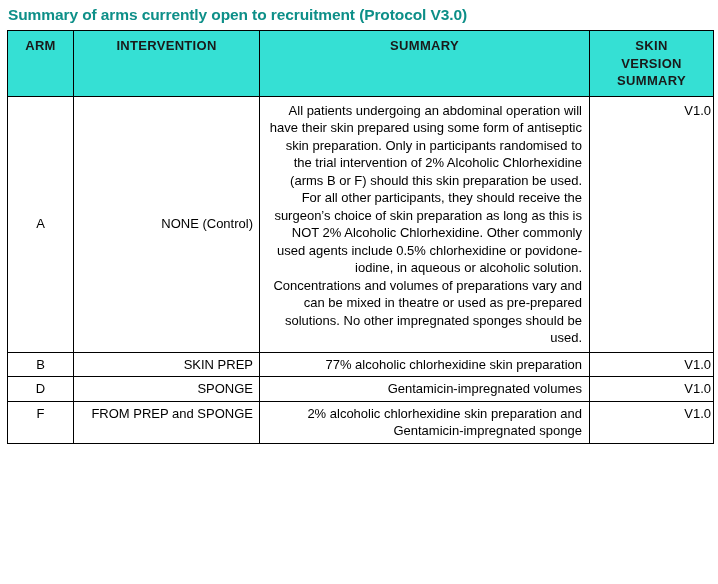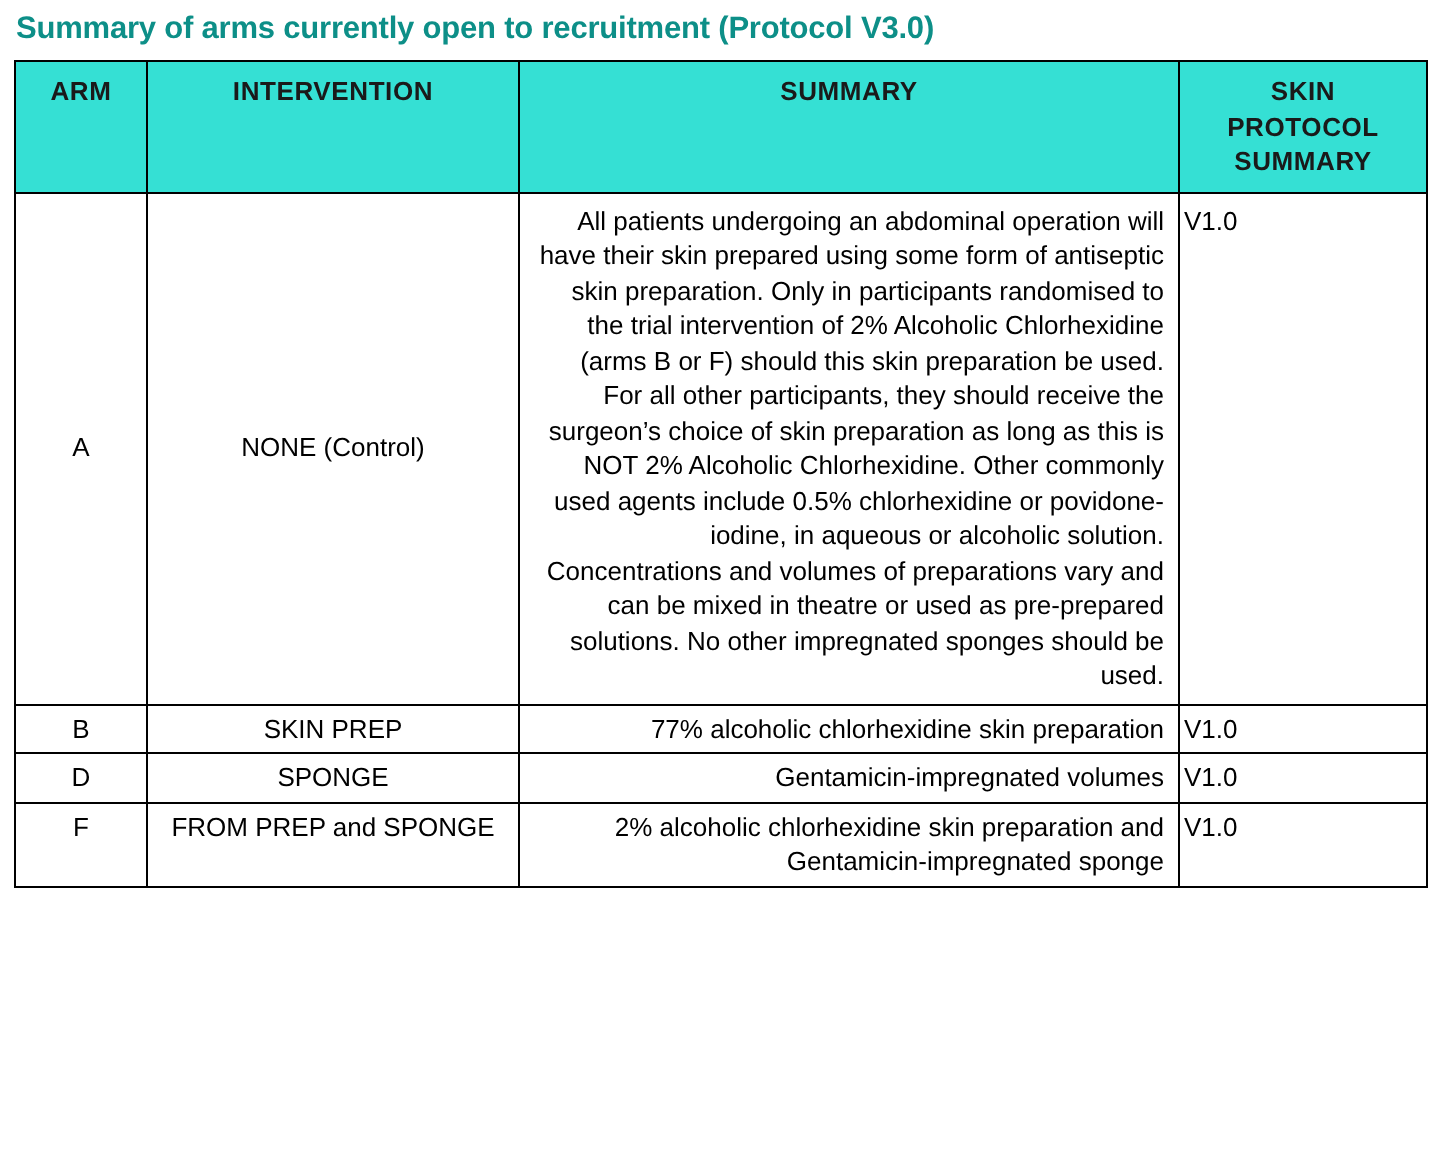--- a/index.html
+++ b/index.html
@@ -58,29 +58,29 @@
   col.c-int { width: 186px; }
   col.c-sum { width: 330px; }
   col.c-ver { width: 124px; }
 
   td.cell-arm {
     text-align: center;
     vertical-align: middle;
     padding: 3px 2px;
   }
   td.cell-int {
-    text-align: center;
+    text-align: right;
     padding: 3px 6px;
   }
   td.cell-sum {
     text-align: right;
     padding: 3px 7px;
   }
   td.cell-ver {
-    text-align: left;
+    text-align: right;
     padding: 3px 2px;
   }
   tr.row-a td {
     vertical-align: middle;
   }
   tr.row-a td.cell-sum {
     vertical-align: top;
     padding-top: 5px;
     padding-bottom: 5px;
   }
@@ -108,21 +108,21 @@
       <col class="c-sum">
       <col class="c-ver">
     </colgroup>
     <thead>
       <tr>
         <th>ARM</th>
         <th>INTERVENTION</th>
         <th>SUMMARY</th>
         <th>
           <span class="hdr-line">SKIN</span>
-          <span class="hdr-line">PROTOCOL</span>
+          <span class="hdr-line">VERSION</span>
           <span class="hdr-line">SUMMARY</span>
         </th>
       </tr>
     </thead>
     <tbody>
       <tr class="row-a">
         <td class="cell-arm">A</td>
         <td class="cell-int">NONE (Control)</td>
         <td class="cell-sum">All patients undergoing an abdominal operation will have their skin prepared using some form of antiseptic skin preparation. Only in participants randomised to the trial intervention of 2% Alcoholic Chlorhexidine (arms B or F) should this skin preparation be used. For all other participants, they should receive the surgeon’s choice of skin preparation as long as this is NOT 2% Alcoholic Chlorhexidine. Other commonly used agents include 0.5% chlorhexidine or povidone-iodine, in aqueous or alcoholic solution. Concentrations and volumes of preparations vary and can be mixed in theatre or used as pre-prepared solutions. No other impregnated sponges should be used.</td>
         <td class="cell-ver">V1.0</td>

